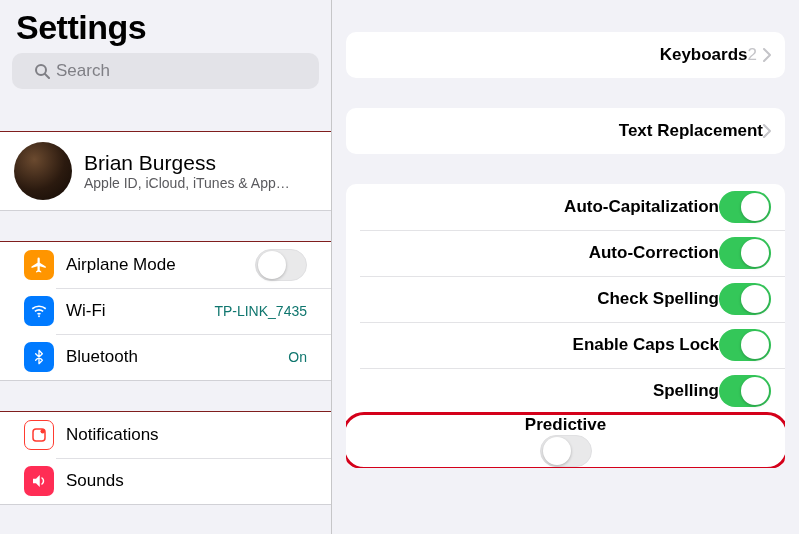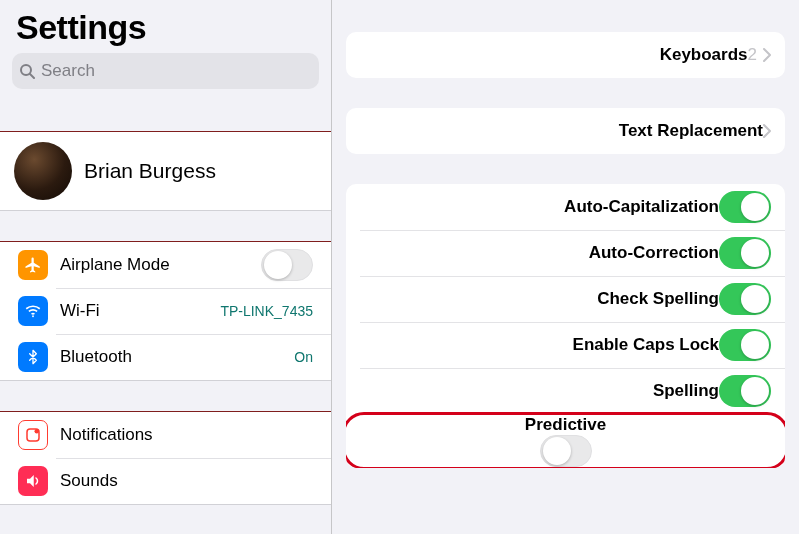--- a/index.html
+++ b/index.html
@@ -27,21 +27,21 @@
 }
 .search-wrap {
   padding: 0 12px 12px 12px;
 }
 .search {
   display: flex;
   align-items: center;
   background: #e3e3e8;
   border-radius: 10px;
   height: 36px;
-  padding: 0 7px;
+  padding: 0 22px;
   color: #7f7f85;
 }
 .search svg { flex-shrink: 0; }
 .search input {
   border: none;
   background: transparent;
   font-size: 17px;
   margin-left: 6px;
   outline: none;
   color: #000;
@@ -51,21 +51,21 @@
 .group {
   background: #fff;
   border-top: 1px solid #7f1d1d;
   border-bottom: 1px solid #d1d1d6;
 }
 .spacer { height: 30px; }
 .row {
   display: flex;
   align-items: center;
   min-height: 46px;
-  padding: 6px 18px;
+  padding: 6px 24px;
   position: relative;
 }
 .row + .row::before {
   content:"";
   position:absolute;
   left:56px; right:0; top:0;
   height:1px;
   background:#e0e0e4;
 }
 .profile-row { min-height: 78px; padding: 10px 14px; }
@@ -162,20 +162,21 @@
     </div>
   </div>
 
   <div class="spacer"></div>
 
   <div class="group">
     <div class="row profile-row">
       <div class="avatar"></div>
       <div class="profile-text">
         <div class="profile-name">Brian Burgess</div>
+        <div class="profile-sub">Apple ID, iCloud, iTunes &amp; App…</div>
       </div>
     </div>
   </div>
 
   <div class="spacer"></div>
 
   <div class="group">
     <div class="row">
       <div class="icon-box" style="background:#ff9500">
         <svg width="18" height="18" viewBox="0 0 24 24" fill="#fff">

